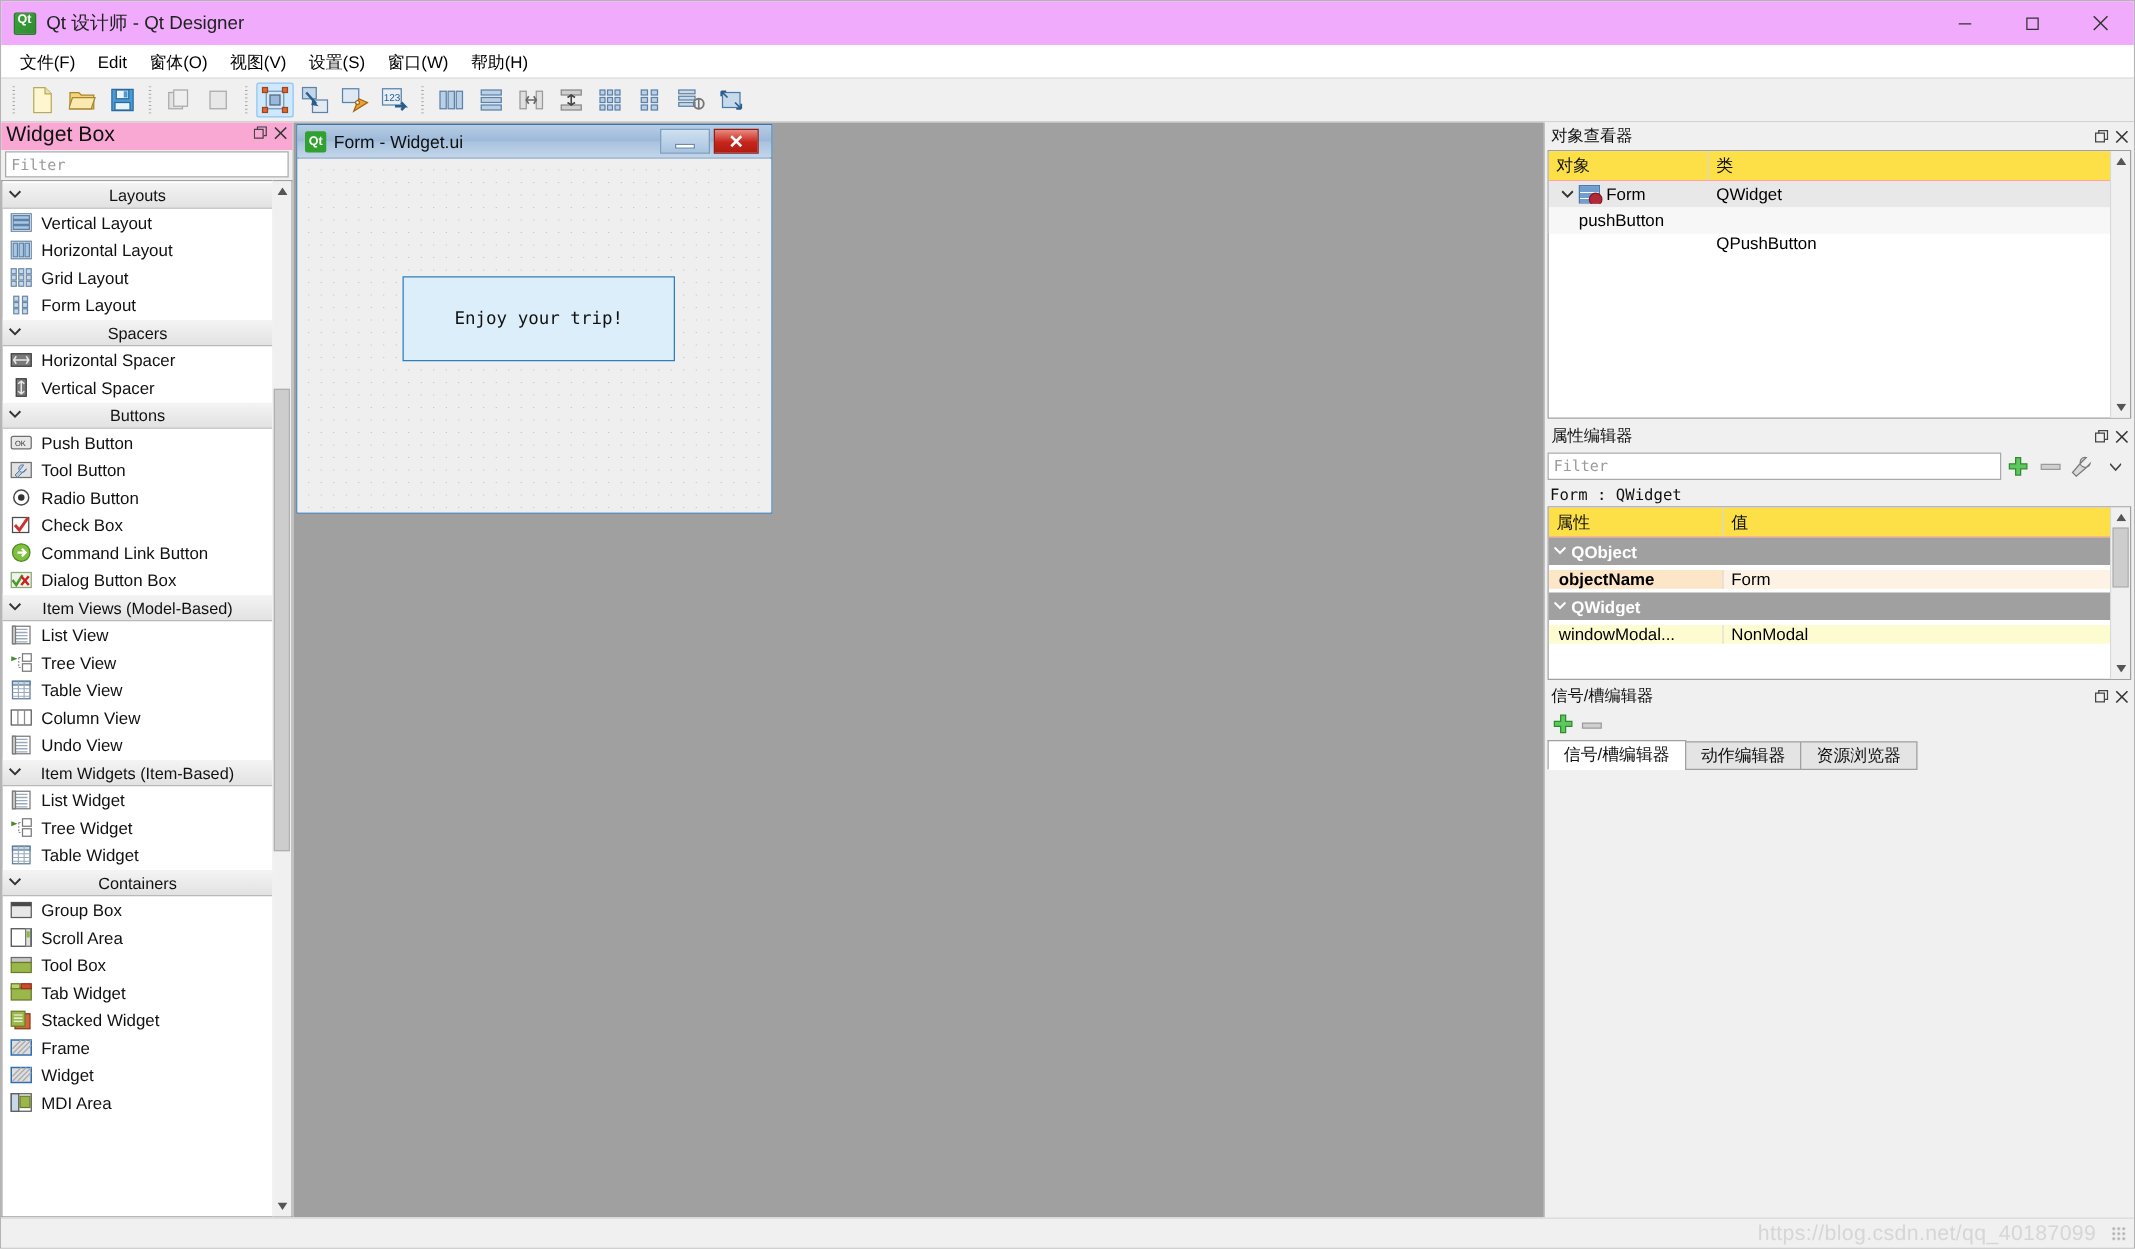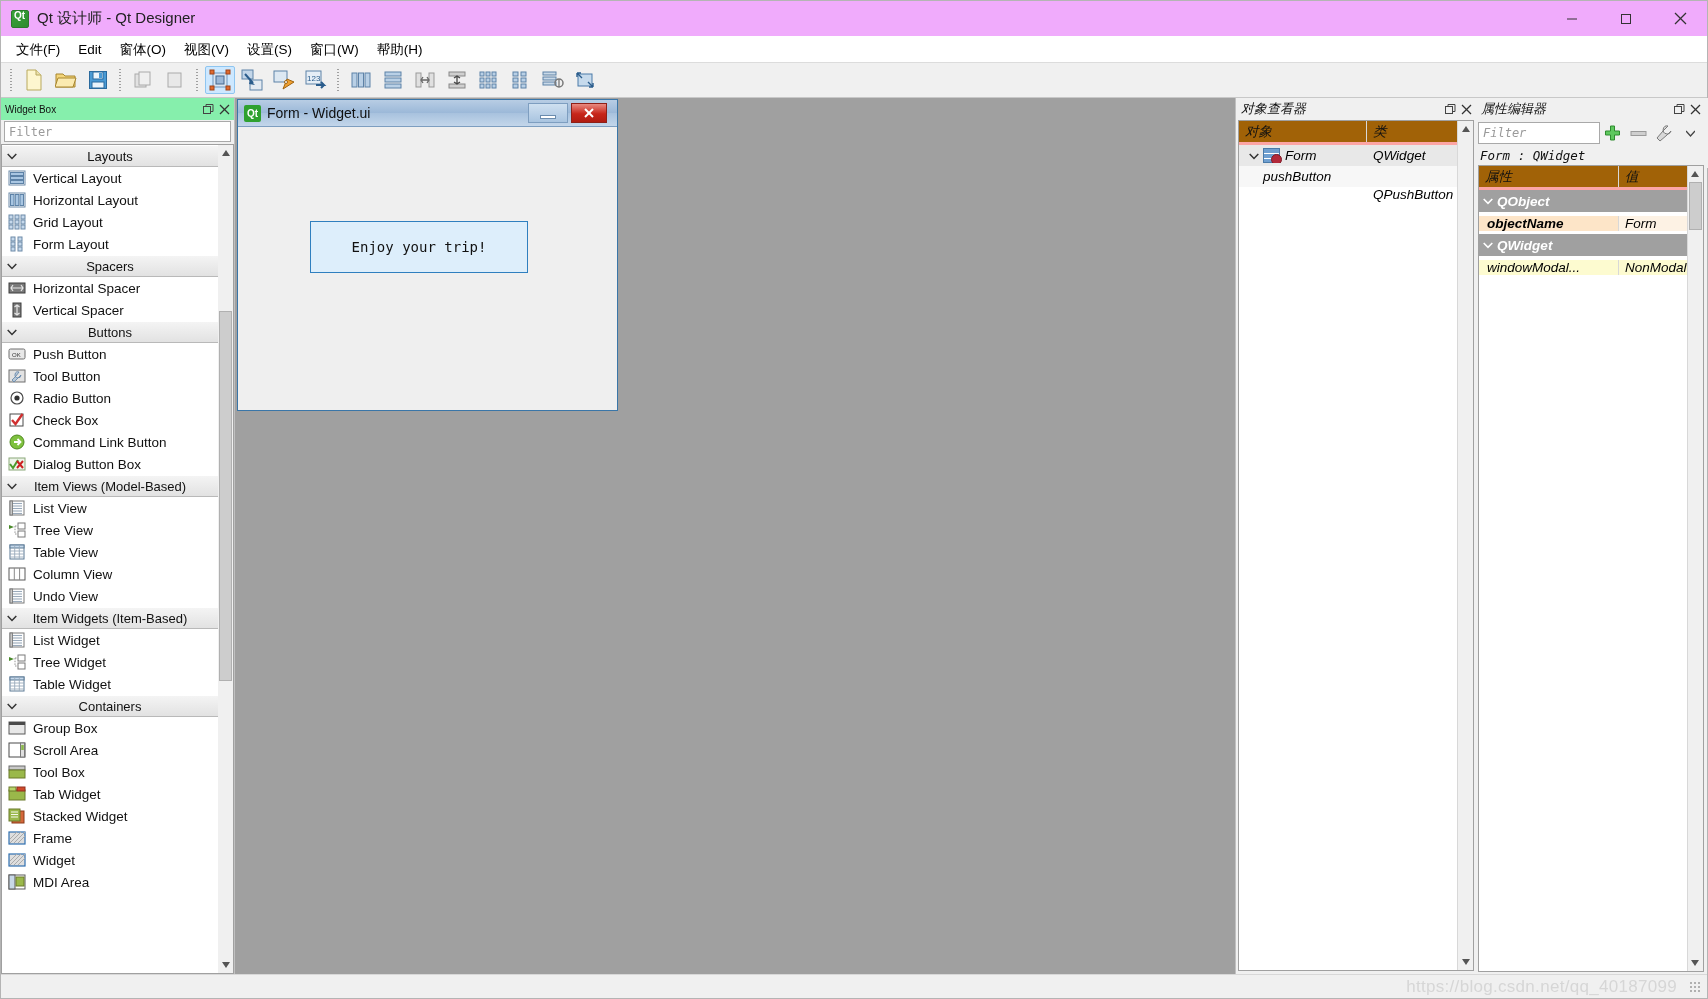--- a/index.html
+++ b/index.html
@@ -86,22 +86,22 @@
 
   
   .dock-left {
     width: 234px; flex: 0 0 234px;
     display: flex; flex-direction: column;
     background: #f0f0f0;
     border-right: 1px solid #c0c0c0;
   }
   .dock-title {
     height: 22px; flex: 0 0 22px;
-    display: flex; align-items: center;
-    background: #86efac; font-size: 10px; color: #111;
+    display: flex; 
+    background: #f9a8d4; font-size: 17px; color: #111;
     padding: 0 2px 0 4px;
   }
   .dock-title .lbl { flex: 1 1 auto; }
   .dock-btn {
     width: 16px; height: 16px; display: flex;
     align-items: center; justify-content: center;
     color: #444; font-size: 11px;
   }
   .filter-box {
     margin: 1px 3px 2px 3px;
@@ -198,54 +198,53 @@
     font-family: "Liberation Sans", sans-serif;
   }
   .form-canvas {
     position: absolute; left: 0; right: 0; top: 27px; bottom: 0;
     background-color: #efefef;
     background-image: radial-gradient(#b9b9b9 0.6px, transparent 0.7px);
     background-size: 10px 10px;
     background-position: 4px 4px;
   }
   .ui-button {
-    position: absolute; left: 72px; top: 94px;
-    width: 218px; height: 52px;
+    position: absolute; left: 84px; top: 94px;
+    width: 218px; height: 68px;
     background: #ddeefb; border: 1px solid #2f7fbf;
     display: flex; align-items: center; justify-content: center;
     font-family: "DejaVu Sans Mono", monospace;
     font-size: 14px; color: #111;
   }
 
   
   .dock-right {
     width: 472px; flex: 0 0 472px;
-    display: flex; flex-direction: row;
+    display: flex; flex-direction: column;
     background: #f0f0f0;
     border-left: 1px solid #c0c0c0;
-    font-style: italic;
   }
   .panel { display: flex; flex-direction: column; min-height: 0; }
   .panel-head {
     height: 22px; flex: 0 0 22px;
     display: flex; align-items: center;
     padding: 0 2px 0 5px; font-size: 13px; color: #111;
     background: #f0f0f0;
   }
   .panel-head .lbl { flex: 1 1 auto; }
 
   .tree-area {
     flex: 1 1 auto; min-height: 0;
     border: 1px solid #a0a0a0; background: #fff;
     margin: 0 2px 3px 2px; display: flex;
   }
   .tree-main { flex: 1 1 auto; display: flex; flex-direction: column; min-width: 0; }
   .thead {
     height: 24px; flex: 0 0 24px; display: flex;
-    background: #a16207; border-bottom: 3px solid #fca5a5;
+    background: #fde047; border-bottom: 1px solid #fca5a5;
   }
   .th {
     display: flex; align-items: center; padding-left: 6px;
     font-size: 13.5px; color: #111;
     border-right: 1px solid #d8d8d8;
   }
   .trow { height: 21px; display: flex; align-items: center; font-size: 13.5px; }
   .trow.sel { background: #e8e8e8; }
   .trow.alt { background: #f7f7f7; }
   .tcell { display: flex; align-items: center; padding-left: 6px; overflow: hidden; white-space: nowrap; }

